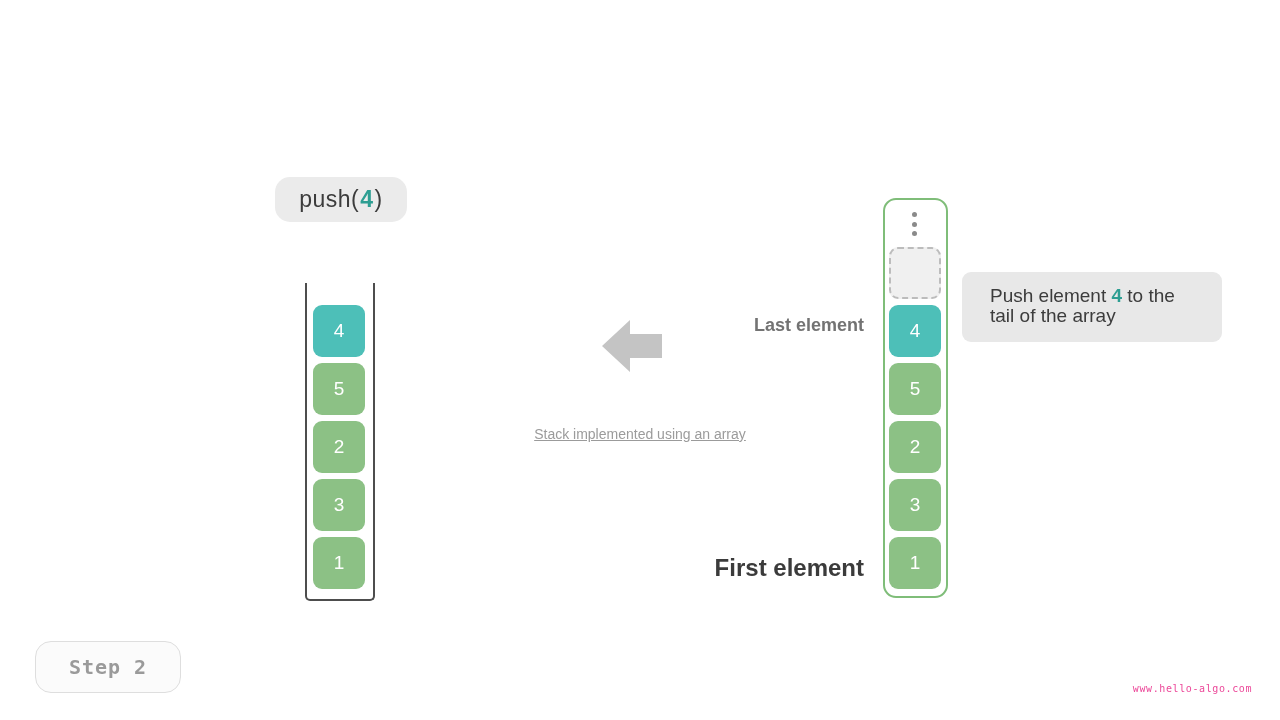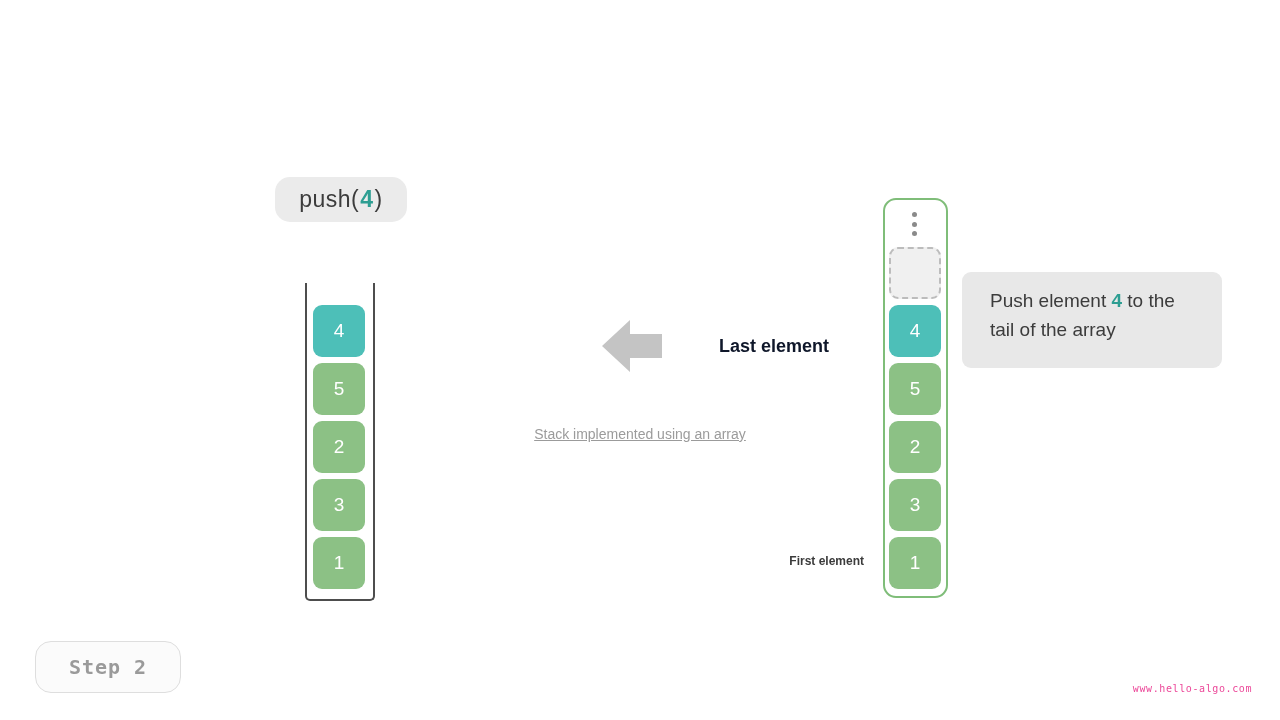--- a/index.html
+++ b/index.html
@@ -79,33 +79,34 @@
   #arrow-left {
     position: absolute;
     left: 602px;
     top: 318px;
     width: 60px;
     height: 56px;
   }
   #label-last {
     position: absolute;
     left: 719px;
-    top: 336px;
+    top: 315px;
     width: 145px;
+    text-align: right;
     font-size: 18px;
     font-weight: bold;
-    color: #0f172a;
+    color: #737373;
   }
   #label-first {
     position: absolute;
     left: 709px;
     top: 554px;
     width: 155px;
     text-align: right;
-    font-size: 12px;
+    font-size: 24px;
     font-weight: bold;
     color: #3b3b3b;
   }
   #caption {
     position: absolute;
     left: 380px;
     top: 426px;
     width: 520px;
     text-align: center;
     font-size: 14px;
@@ -163,25 +164,25 @@
     gap: 6px;
   }
 
   
   #description {
     position: absolute;
     left: 962px;
     top: 272px;
     width: 260px;
     box-sizing: border-box;
-    padding: 14px 24px 24px 28px;
+    padding: 14px 24px 16px 28px;
     background: #e8e8e8;
     border-radius: 9px;
     font-size: 19px;
-    line-height: 29px;
+    line-height: 20px;
     color: #3c3c3c;
   }
   #description .accent {
     color: #2d9e92;
     font-weight: bold;
   }
 
   
   #step-badge {
     position: absolute;

